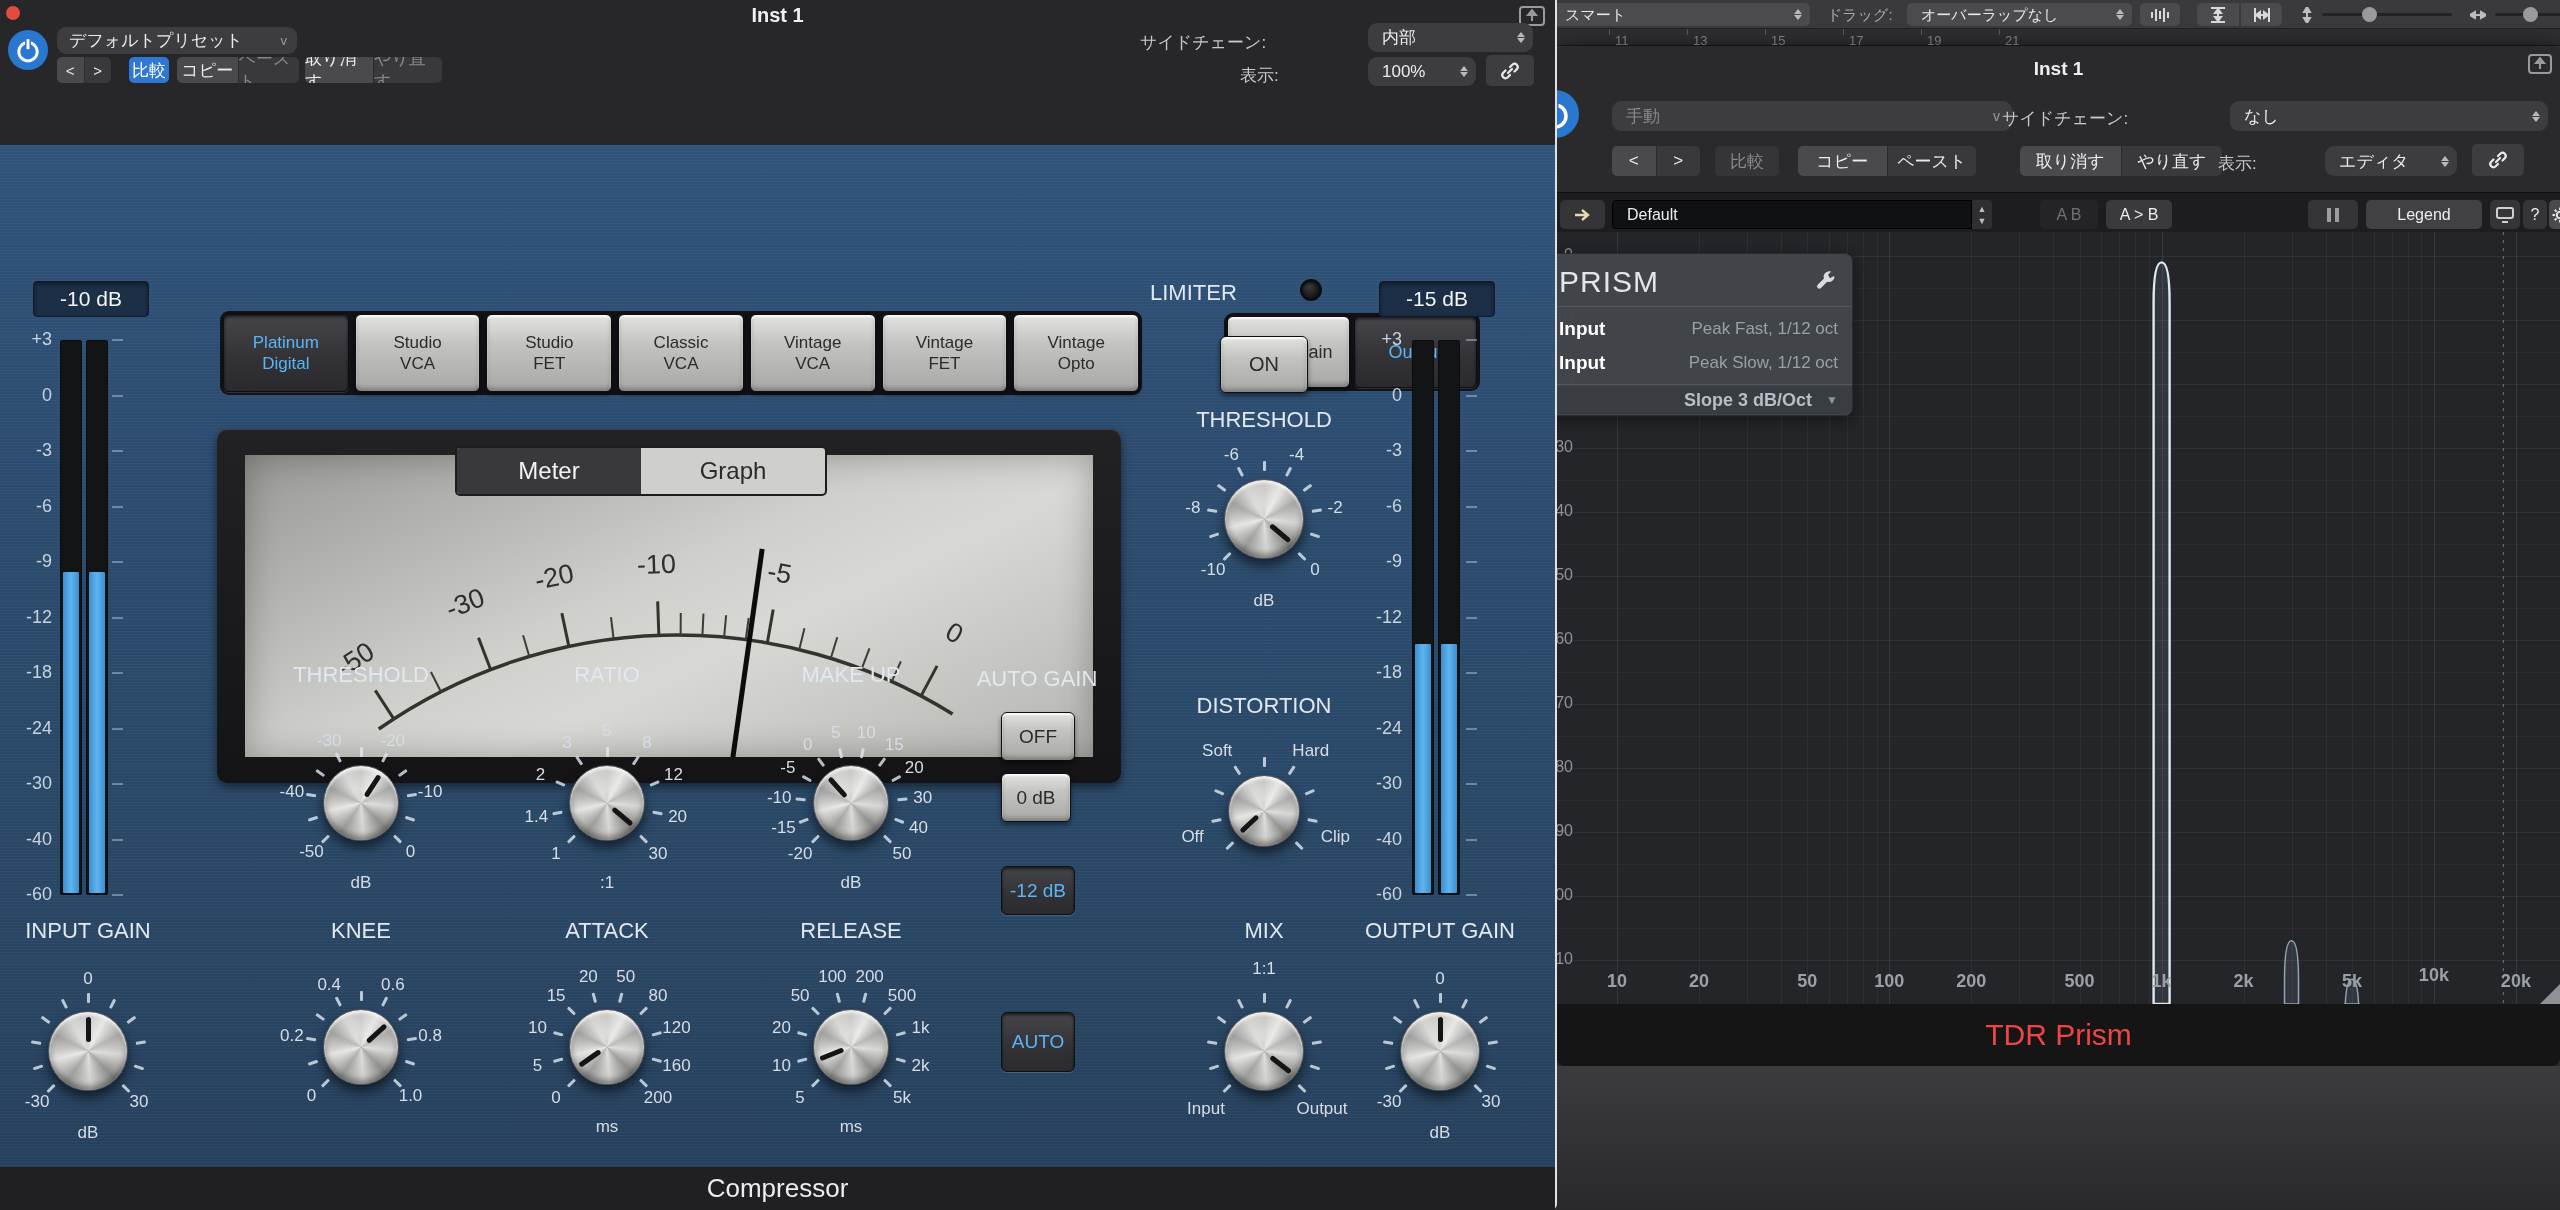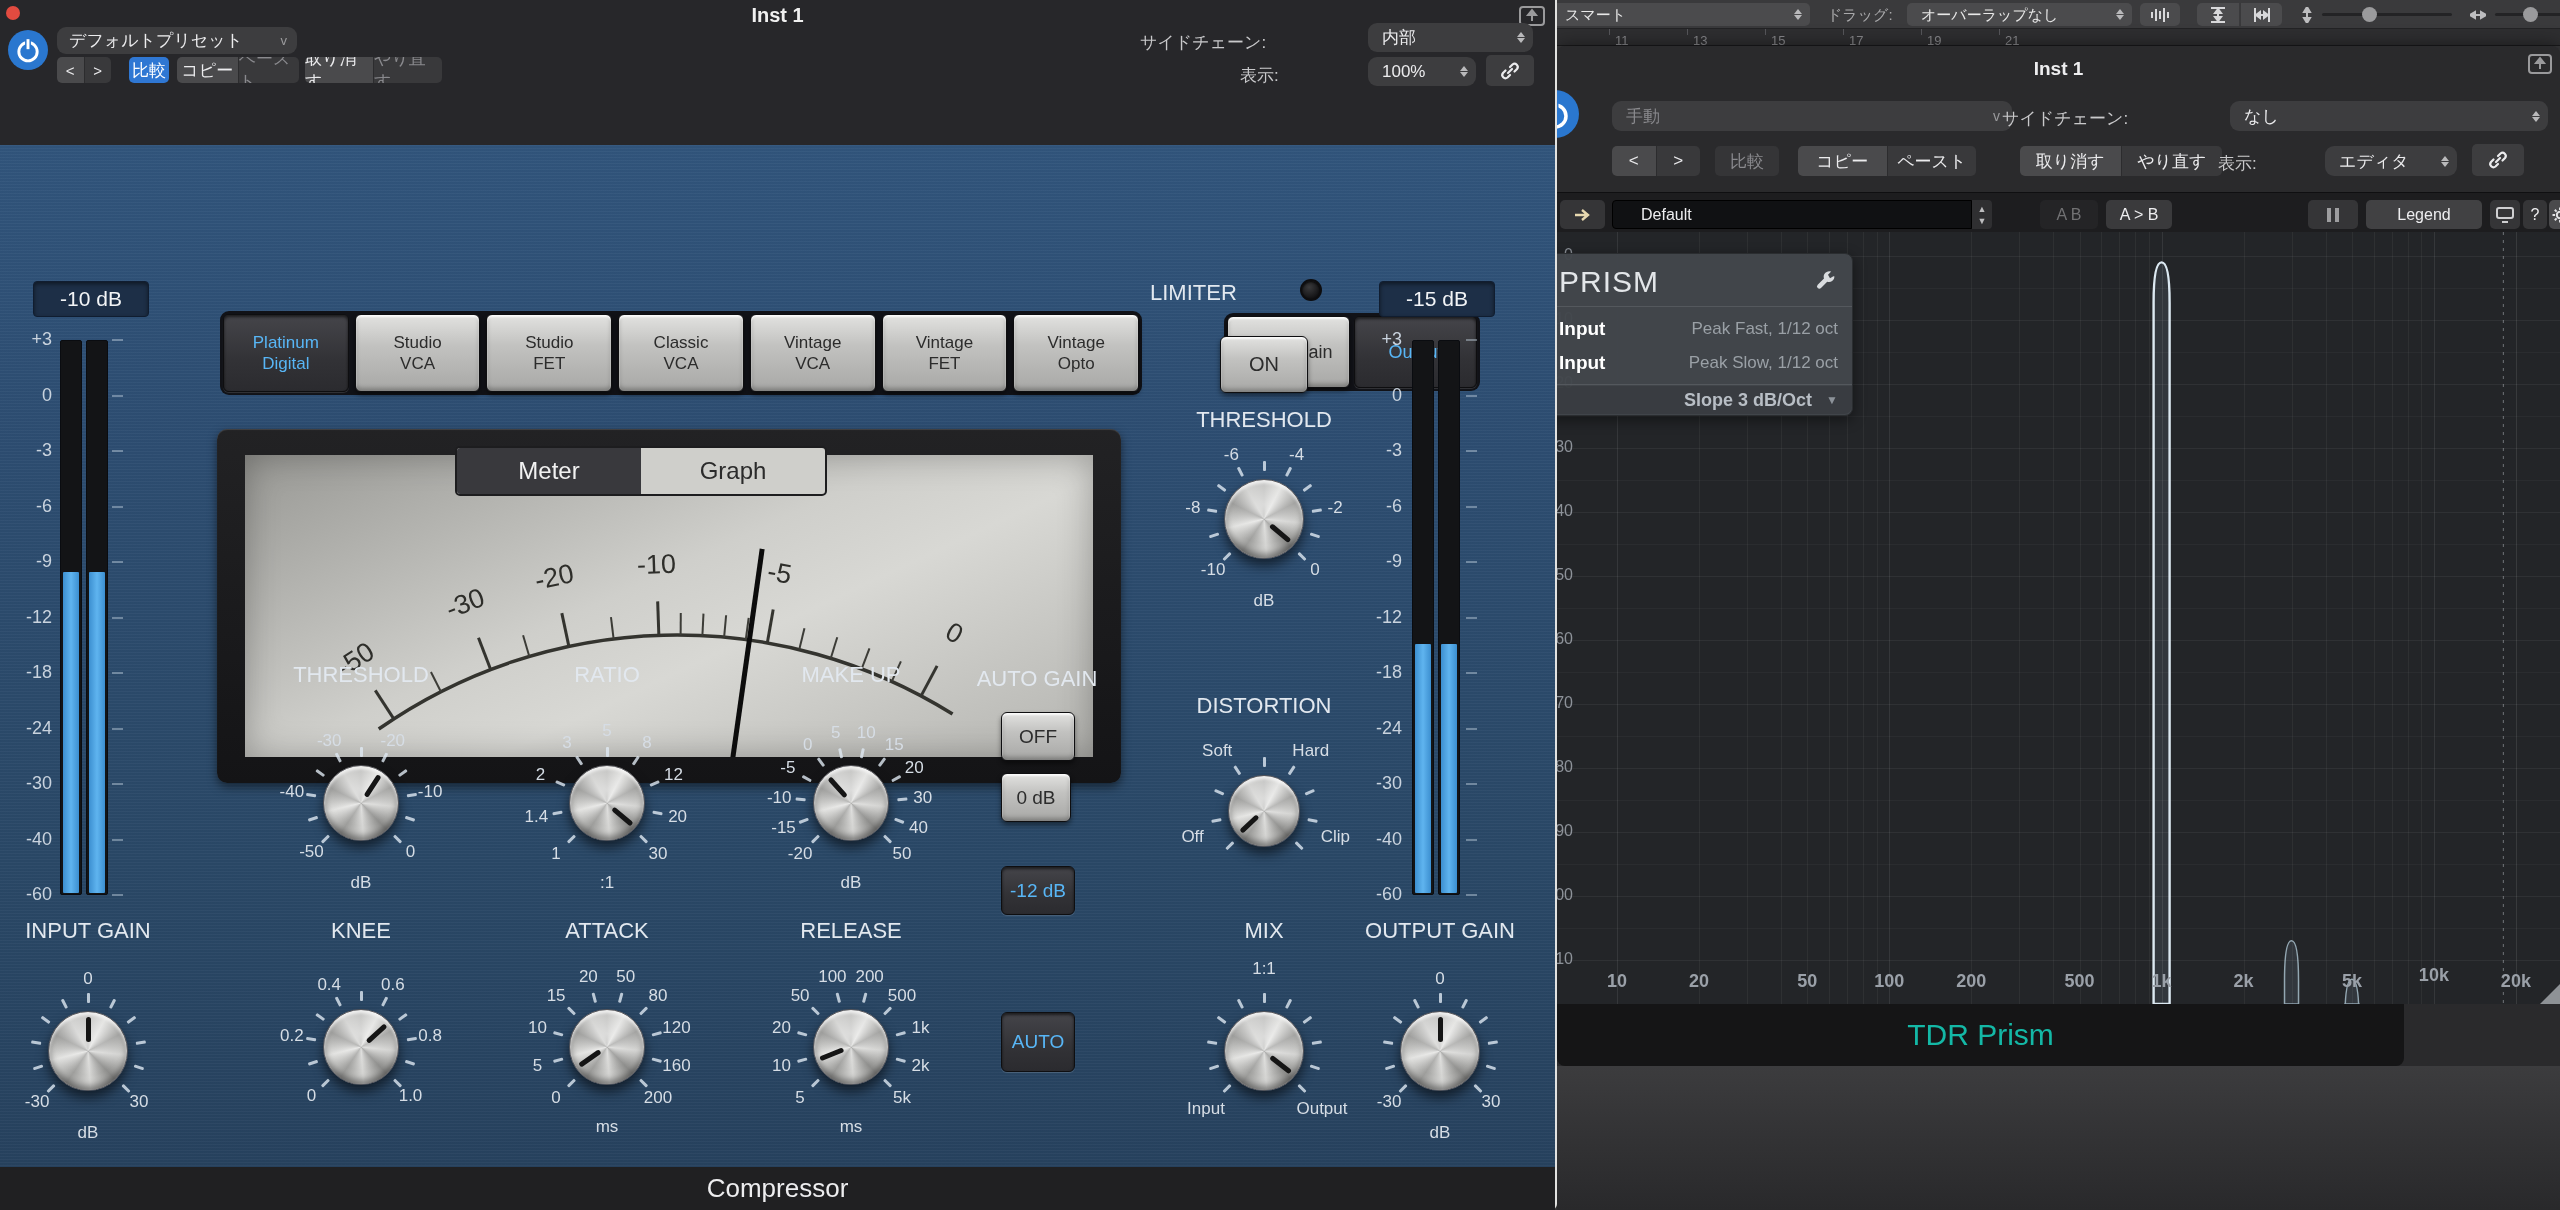--- a/index.html
+++ b/index.html
@@ -95,21 +95,21 @@
   #prism-toolbar{left:0;top:146px;width:1003px;height:44px;background:#1d1d1f;border-top:1px solid #0f0f11;border-bottom:1px solid #0f0f11;}
   .ptb-btn{position:absolute;top:7px;height:29px;border-radius:5px;background:#353537;color:#ededef;font-size:16px;display:flex;align-items:center;justify-content:center;}
   #analyzer{left:0;top:186px;width:1003px;height:772px;background:#232528;overflow:hidden;}
   .gridline-v{position:absolute;top:0;bottom:0;width:1px;}
   .gridline-h{position:absolute;left:0;right:0;height:1px;}
   .freq-label{position:absolute;color:#9aa0a8;font-size:18px;font-weight:bold;transform:translateX(-50%);}
   .db-label{position:absolute;color:#8d9299;font-size:16px;width:70px;text-align:right;}
   #legend-panel{left:-17px;top:207px;width:313px;height:163px;background:rgba(66,70,75,.97);border-radius:8px;border:1px solid #2a2d30;box-shadow:0 4px 14px rgba(0,0,0,.45);}
   .lp-row{position:absolute;left:18px;right:14px;display:flex;justify-content:space-between;align-items:center;}
   .lp-divider{position:absolute;left:0;right:0;height:1px;background:#54585d;}
-  #prism-footer{left:0;top:958px;width:847px;height:62px;background:#151516;border-radius:0 0 8px 8px;display:flex;align-items:center;justify-content:center;color:#14b8a6;font-size:30px;}
+  #prism-footer{left:0;top:958px;width:1003px;height:62px;background:#151516;border-radius:0 0 8px 8px;display:flex;align-items:center;justify-content:center;color:#ef4444;font-size:30px;}
   #prism-bottom{left:0;top:1020px;width:1003px;height:144px;background:linear-gradient(180deg,#3c3c3e,#29292b);}
   svg{display:block;}
 </style>
 </head>
 <body>
 
 <div id="screen">
 
   <div class="abs" id="bg-toolbar">
     <div class="tb-dd" style="left:-80px;width:333px;">
@@ -258,21 +258,21 @@
       </svg>
     </div>
 
     <div class="abs" id="prism-toolbar">
       <div class="ptb-btn" style="left:3px;width:45px;">
         <svg width="18" height="14" viewBox="0 0 18 14">
             <path d="M1 7 H12 M8 2 L14 7 L8 12" stroke="#e8d9b0" stroke-width="2.4" fill="none"></path>
           </svg>
       </div>
       <div class="ptb-btn" style="left:55px;width:360px;background:#101113;border:1px solid #000;justify-content:flex-start;border-radius:4px 0 0 4px;">
-        <span style="margin-left:28px;">Default</span>
+        <span style="margin-left:14px;">Default</span>
       </div>
       <div class="ptb-btn" style="left:415px;width:20px;background:#2f2f31;flex-direction:column;gap:2px;font-size:9px;color:#bdbdbf;border-radius:0 4px 4px 0;">
         <span>▲</span>
           <span>▼</span>
       </div>
       <div class="ptb-btn" style="left:483px;width:58px;background:#242426;color:#717173;">A B</div>
       <div class="ptb-btn" style="left:549px;width:66px;background:#3a3a3c;">A &gt; B</div>
       <div class="ptb-btn" style="left:751px;width:50px;">
         <span style="display:flex;gap:4px;">
             <span style="width:4px;height:14px;background:#9d9d9f;"></span>

